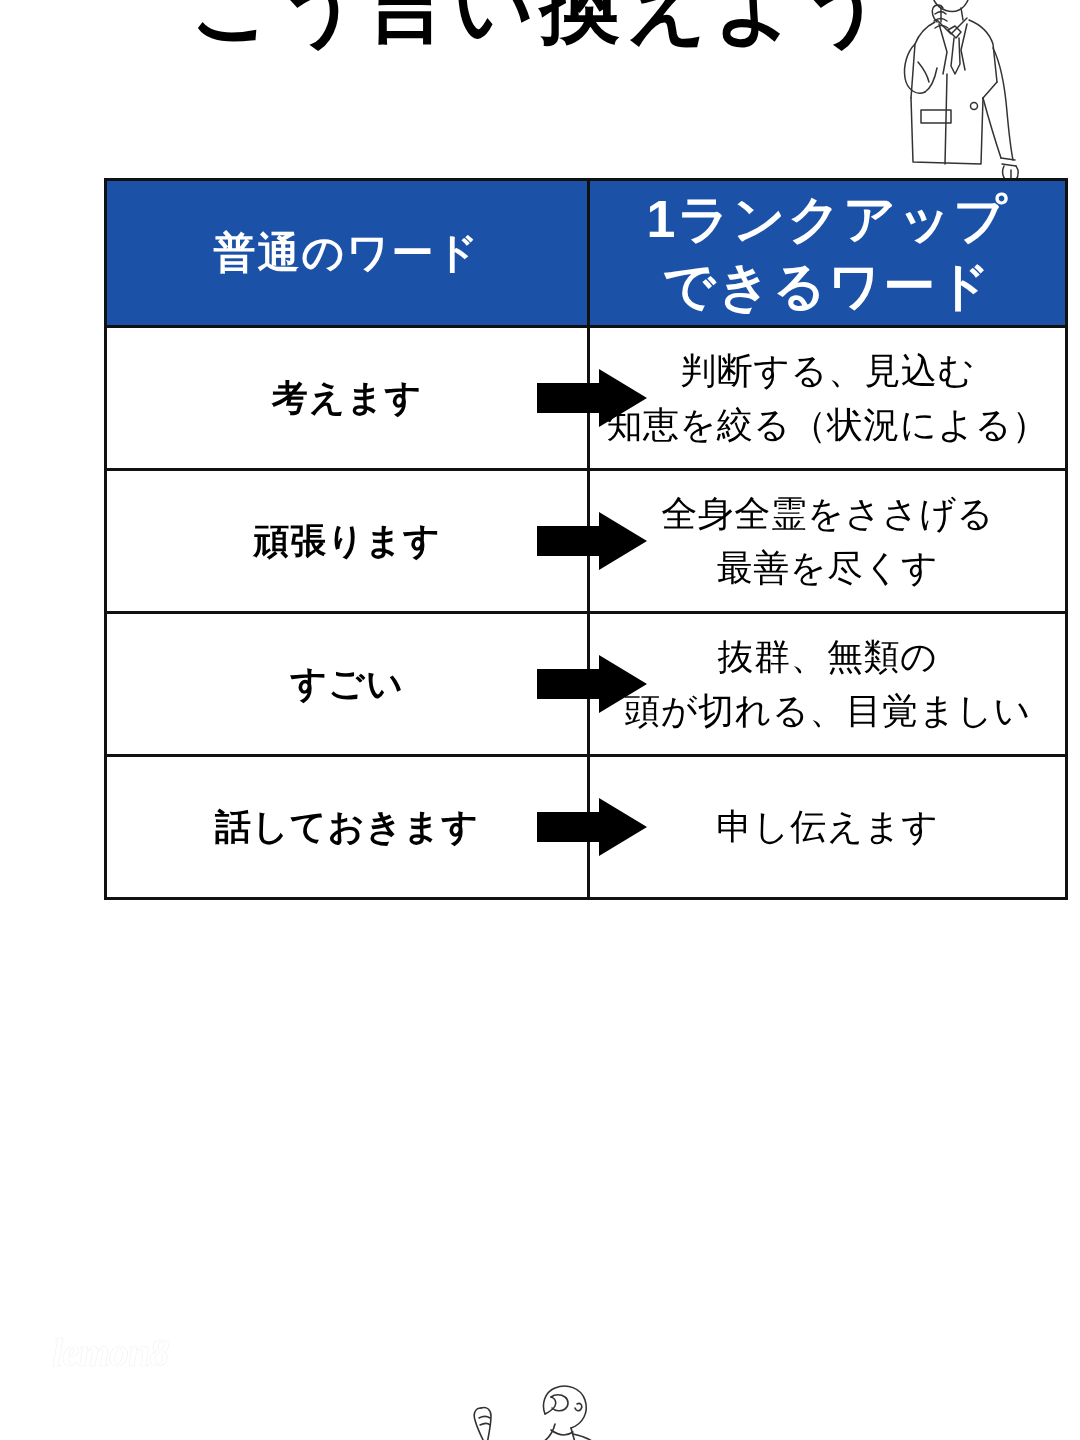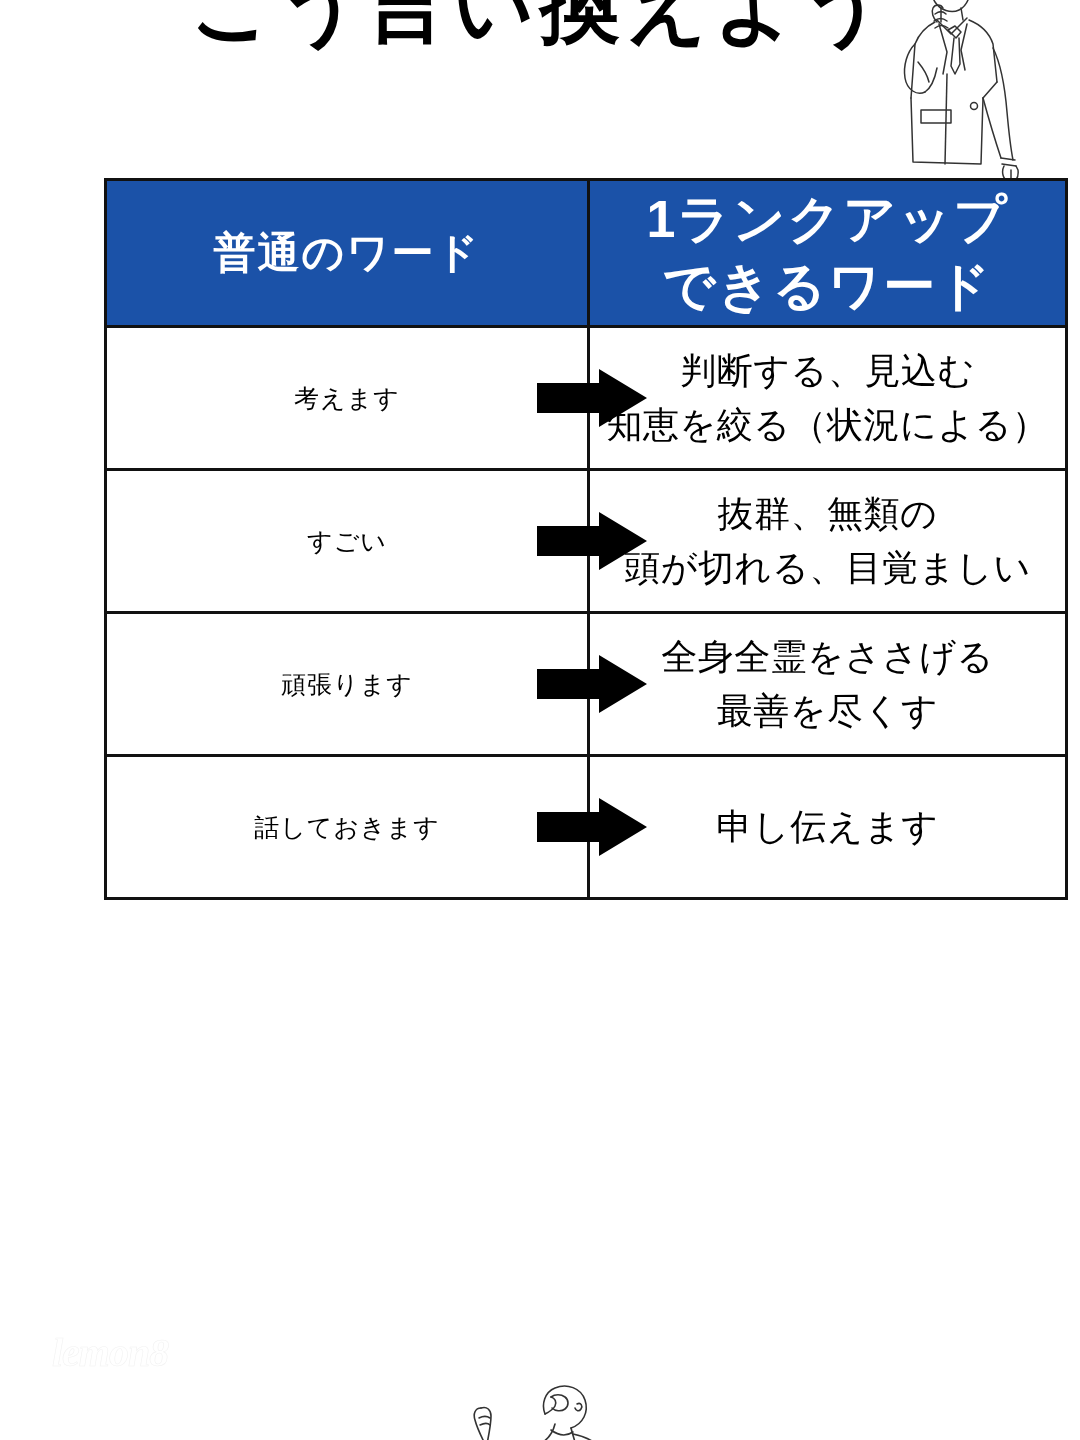--- a/index.html
+++ b/index.html
@@ -93,23 +93,23 @@
   .hdr-line { display: block; }
 
   tbody tr { height: 143px; }
   tbody td {
     background: #ffffff;
     vertical-align: middle;
     text-align: center;
     color: #000000;
   }
   td.cell-plain {
-    font-size: 25px;
+    font-size: 36px;
     letter-spacing: 1px;
-    font-weight: 400;
+    font-weight: 700;
     position: relative;
   }
   td.cell-upgrade {
     font-size: 36px;
     letter-spacing: 0.5px;
     line-height: 1.5;
     font-weight: 500;
   }
   .up-line { display: block; white-space: nowrap; }
 
@@ -232,49 +232,49 @@
         </span>
       </td>
       <td class="cell-upgrade col-upgrade">
         <span class="up-line">判断する、見込む</span>
         <span class="up-line">知恵を絞る（状況による）</span>
       </td>
     </tr>
 
     <tr>
       <td class="cell-plain col-plain">
+        <span>頑張ります</span>
+        <span class="arrow-holder">
+          <span class="arrow-icon">
+            <svg viewBox="0 0 110 58">
+                <path d="M0 14 L62 14 L62 0 L110 29 L62 58 L62 44 L0 44 Z" fill="#000000"></path>
+              </svg>
+          </span>
+        </span>
+      </td>
+      <td class="cell-upgrade col-upgrade">
+        <span class="up-line">全身全霊をささげる</span>
+        <span class="up-line">最善を尽くす</span>
+      </td>
+    </tr>
+
+    <tr>
+      <td class="cell-plain col-plain">
         <span>すごい</span>
         <span class="arrow-holder">
           <span class="arrow-icon">
             <svg viewBox="0 0 110 58">
                 <path d="M0 14 L62 14 L62 0 L110 29 L62 58 L62 44 L0 44 Z" fill="#000000"></path>
               </svg>
           </span>
         </span>
       </td>
       <td class="cell-upgrade col-upgrade">
         <span class="up-line">抜群、無類の</span>
         <span class="up-line">頭が切れる、目覚ましい</span>
-      </td>
-    </tr>
-
-    <tr>
-      <td class="cell-plain col-plain">
-        <span>頑張ります</span>
-        <span class="arrow-holder">
-          <span class="arrow-icon">
-            <svg viewBox="0 0 110 58">
-                <path d="M0 14 L62 14 L62 0 L110 29 L62 58 L62 44 L0 44 Z" fill="#000000"></path>
-              </svg>
-          </span>
-        </span>
-      </td>
-      <td class="cell-upgrade col-upgrade">
-        <span class="up-line">全身全霊をささげる</span>
-        <span class="up-line">最善を尽くす</span>
       </td>
     </tr>
 
 
 
 
     <tr>
       <td class="cell-plain col-plain">
         <span>話しておきます</span>
         <span class="arrow-holder">

